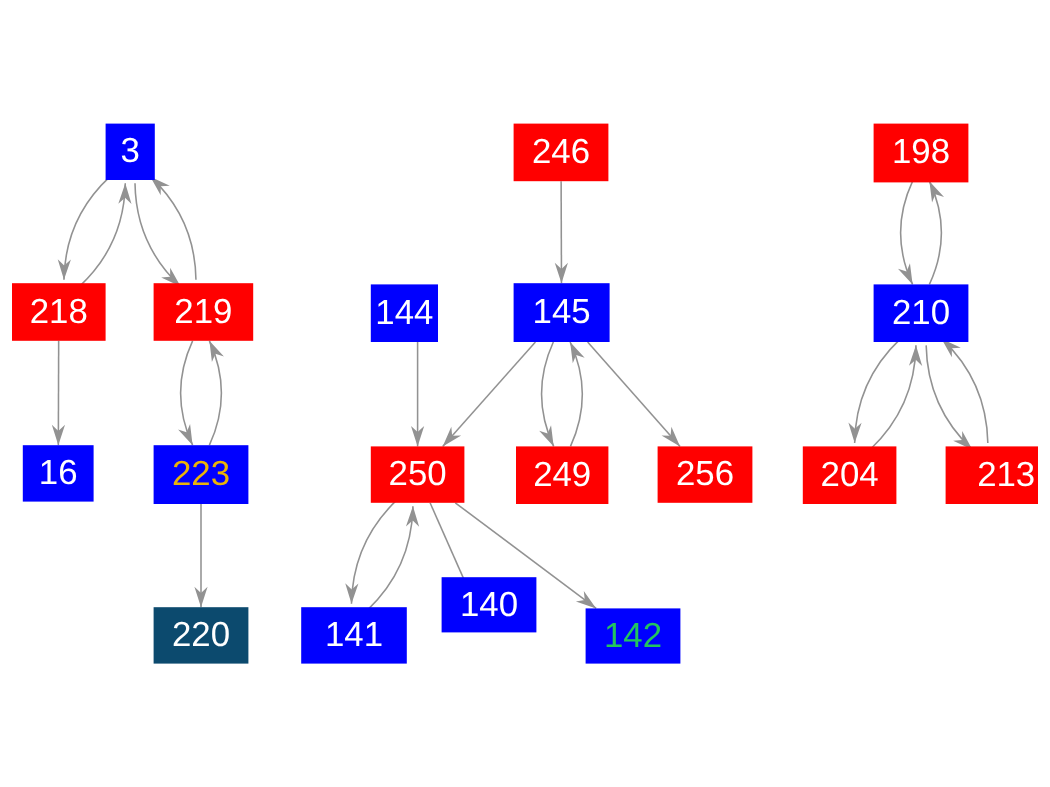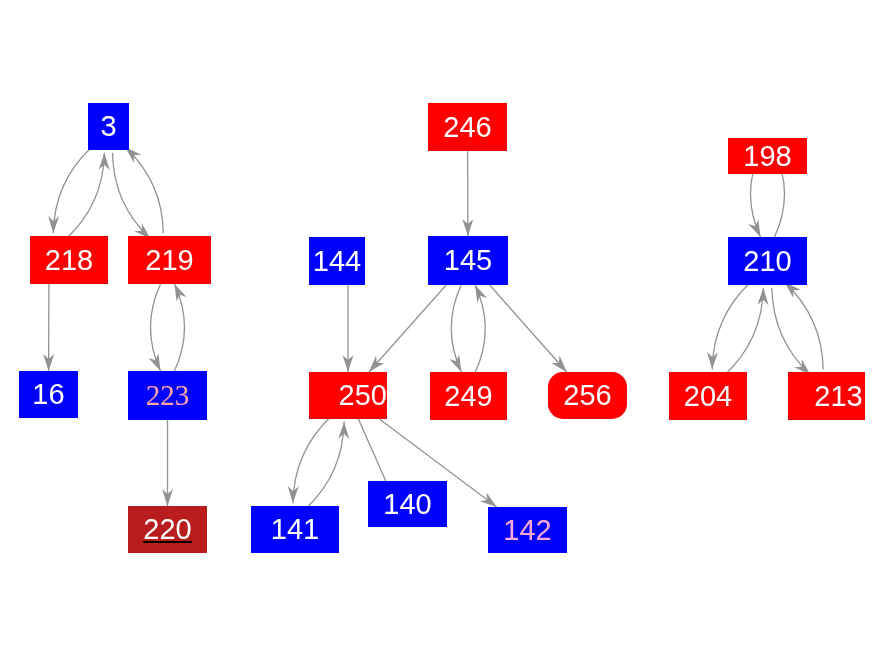--- a/index.html
+++ b/index.html
@@ -139,63 +139,63 @@
       </g>
       <g>
         <path d="M 823.2 369.2 Q 822.2 317.5 784.6 282.2" fill="none" stroke="#929292" stroke-width="1.3"></path>
         <polygon points="784.6,282.2 800.7,289.8 793.2,290.3 793.2,297.8" fill="#929292"></polygon>
       </g>
     </svg>
   <div class="node-layer">
       <div class="graph-node" style="left: 88px; top: 103px; width: 41px; height: 47px; background: rgb(0, 0, 255);">
         <span class="node-label" style="color: rgb(255, 255, 255);">3</span>
       </div>
-      <div class="graph-node" style="left: 10px; top: 236px; width: 78px; height: 48px; background: rgb(255, 0, 0); margin-left: 20px;">
+      <div class="graph-node" style="left: 10px; top: 236px; width: 78px; height: 48px; background: rgb(255, 0, 0);">
         <span class="node-label" style="color: rgb(255, 255, 255);">218</span>
       </div>
       <div class="graph-node" style="left: 128px; top: 236px; width: 83px; height: 48px; background: rgb(255, 0, 0);">
         <span class="node-label" style="color: rgb(255, 255, 255);">219</span>
       </div>
       <div class="graph-node" style="left: 19px; top: 371px; width: 59px; height: 47px; background: rgb(0, 0, 255);">
         <span class="node-label" style="color: rgb(255, 255, 255);">16</span>
       </div>
       <div class="graph-node" style="left: 128px; top: 371px; width: 79px; height: 49px; background: rgb(0, 0, 255);">
-        <span class="node-label" style="color: #fca5a5; font-family: Liberation Serif, serif;">223</span>
-      </div>
-      <div class="graph-node" style="left: 128px; top: 506px; width: 79px; height: 47px; background: #b91c1c; text-decoration: underline;">
+        <span class="node-label" style="color: #eab308;">223</span>
+      </div>
+      <div class="graph-node" style="left: 128px; top: 506px; width: 79px; height: 47px; background: #0c4a6e;">
         <span class="node-label" style="color: rgb(255, 255, 255);">220</span>
       </div>
       <div class="graph-node" style="left: 428px; top: 103px; width: 79px; height: 48px; background: rgb(255, 0, 0);">
         <span class="node-label" style="color: rgb(255, 255, 255);">246</span>
       </div>
       <div class="graph-node" style="left: 309px; top: 237px; width: 56px; height: 48px; background: rgb(0, 0, 255);">
         <span class="node-label" style="color: rgb(255, 255, 255);">144</span>
       </div>
       <div class="graph-node" style="left: 428px; top: 236px; width: 80px; height: 49px; background: rgb(0, 0, 255);">
         <span class="node-label" style="color: rgb(255, 255, 255);">145</span>
       </div>
-      <div class="graph-node" style="left: 309px; top: 372px; width: 78px; height: 47px; background: rgb(255, 0, 0); justify-content: flex-end;">
+      <div class="graph-node" style="left: 309px; top: 372px; width: 78px; height: 47px; background: rgb(255, 0, 0);">
         <span class="node-label" style="color: rgb(255, 255, 255);">250</span>
       </div>
       <div class="graph-node" style="left: 430px; top: 372px; width: 77px; height: 48px; background: rgb(255, 0, 0);">
         <span class="node-label" style="color: rgb(255, 255, 255);">249</span>
       </div>
-      <div class="graph-node" style="left: 548px; top: 372px; width: 79px; height: 47px; background: rgb(255, 0, 0); border-radius: 15px;">
+      <div class="graph-node" style="left: 548px; top: 372px; width: 79px; height: 47px; background: rgb(255, 0, 0);">
         <span class="node-label" style="color: rgb(255, 255, 255);">256</span>
       </div>
       <div class="graph-node" style="left: 251px; top: 506px; width: 88px; height: 47px; background: rgb(0, 0, 255);">
         <span class="node-label" style="color: rgb(255, 255, 255);">141</span>
       </div>
       <div class="graph-node" style="left: 368px; top: 481px; width: 79px; height: 46px; background: rgb(0, 0, 255);">
         <span class="node-label" style="color: rgb(255, 255, 255);">140</span>
       </div>
       <div class="graph-node" style="left: 488px; top: 507px; width: 79px; height: 46px; background: rgb(0, 0, 255);">
-        <span class="node-label" style="color: #f9a8d4;">142</span>
-      </div>
-      <div class="graph-node" style="left: 728px; top: 103px; width: 79px; height: 36px; background: rgb(255, 0, 0); margin-top: 35px;">
+        <span class="node-label" style="color: #22c55e;">142</span>
+      </div>
+      <div class="graph-node" style="left: 728px; top: 103px; width: 79px; height: 49px; background: rgb(255, 0, 0);">
         <span class="node-label" style="color: rgb(255, 255, 255);">198</span>
       </div>
       <div class="graph-node" style="left: 728px; top: 237px; width: 79px; height: 48px; background: rgb(0, 0, 255);">
         <span class="node-label" style="color: rgb(255, 255, 255);">210</span>
       </div>
       <div class="graph-node" style="left: 669px; top: 372px; width: 78px; height: 48px; background: rgb(255, 0, 0);">
         <span class="node-label" style="color: rgb(255, 255, 255);">204</span>
       </div>
       <div class="graph-node" style="left: 788px; top: 372px; width: 77px; height: 48px; background: rgb(255, 0, 0); padding-left: 24px;">
         <span class="node-label" style="color: rgb(255, 255, 255);">213</span>

